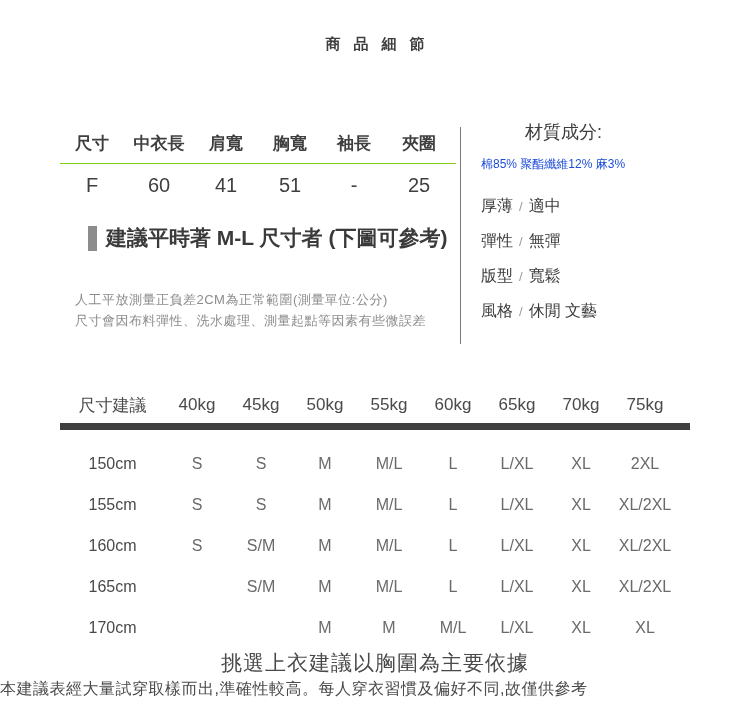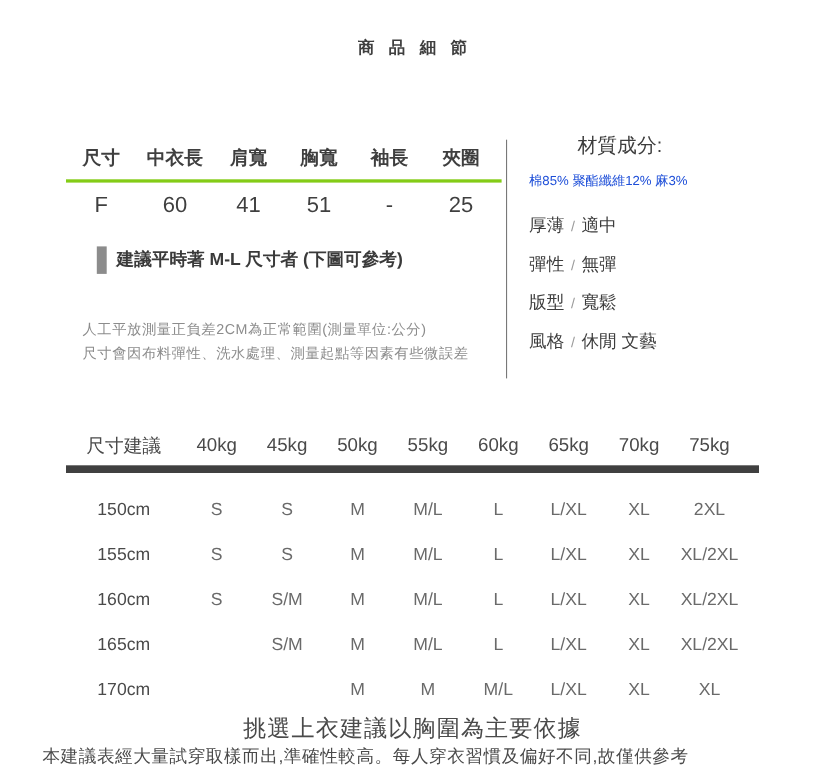--- a/index.html
+++ b/index.html
@@ -16,31 +16,31 @@
   .hdr .cn{
     font-size:15px;font-weight:700;color:#3f3f3f;
     letter-spacing:13px;padding-left:13px;line-height:28px;
   }
   .hdr .en{
     font-size:19px;font-weight:300;color:#4f4f4f;
     letter-spacing:0.5px;line-height:24px;margin-top:2px;
   }
   
   .stable{position:absolute;left:60px;top:123px;width:396px;}
-  .st-head{display:flex;height:40px;align-items:center;border-bottom:3px solid #84cc16;}
+  .st-head{display:flex;height:40px;align-items:center;border-bottom:1px solid #84cc16;}
   .st-row{display:flex;height:42px;align-items:center;}
   .st-cell{text-align:center;}
   .st-cell.c0{width:64px;} .st-cell.c1{width:70px;} .st-cell.c2{width:64px;}
   .st-cell.c3{width:64px;} .st-cell.c4{width:64px;} .st-cell.c5{width:66px;}
   .st-head .st-cell{font-size:17px;font-weight:700;color:#3f3f3f;}
   .st-row .st-cell{font-size:20px;font-weight:400;color:#3f3f3f;}
   
   .fitnote{position:absolute;left:88px;top:224px;display:flex;align-items:center;}
   .fitnote .bar{width:9px;height:25px;background:#8c8c8c;margin-right:9px;flex:none;}
-  .fitnote .txt{font-size:16px;font-weight:700;color:#3a3a3a;white-space:nowrap;}
+  .fitnote .txt{font-size:21px;font-weight:700;color:#3a3a3a;white-space:nowrap;}
   
   .mnotes{position:absolute;left:75px;top:289px;font-size:13px;color:#8c8c8c;line-height:21px;letter-spacing:0.5px;}
   
   .vdiv{position:absolute;left:460px;top:127px;width:1px;height:217px;background:#787878;}
   
   .material{position:absolute;left:481px;top:120px;width:265px;}
   .material .mtitle{font-size:18px;line-height:24px;color:#3d3d3d;margin-left:44px;}
   .material .mcomp{font-size:12px;line-height:24px;color:#1d4ed8;margin-top:8px;white-space:nowrap;}
   .material .specs{margin-top:12px;}
   .material .spec{height:35px;line-height:35px;font-size:16px;color:#3d3d3d;white-space:nowrap;}
@@ -51,21 +51,21 @@
   .rt-body{padding-top:13px;}
   .rt-row{display:flex;height:41px;align-items:center;}
   .rt-cell{text-align:center;}
   .rt-cell.c0{width:105px;} .rt-cell.cn{width:64px;}
   .rt-head .rt-cell{font-size:17px;color:#4a4a4a;}
   .rt-row .rt-cell.c0{font-size:16px;color:#4a4a4a;}
   .rt-row .rt-cell.cn{font-size:16px;color:#6a6a6a;}
   
   .foot1{position:absolute;left:0;top:652px;width:750px;text-align:center;
          font-size:21px;color:#4a4a4a;line-height:22px;letter-spacing:1px;}
-  .foot2{position:absolute;left:0;top:677px;width:626px;text-align:right;
+  .foot2{position:absolute;left:0;top:677px;width:626px;text-align:left;
          font-size:16px;color:#4a4a4a;line-height:23px;letter-spacing:0.5px;}
 </style>
 </head>
 <body>
 
 <div id="page">
 
   <div class="hdr">
     <div class="cn">商品細節</div>
   </div>

